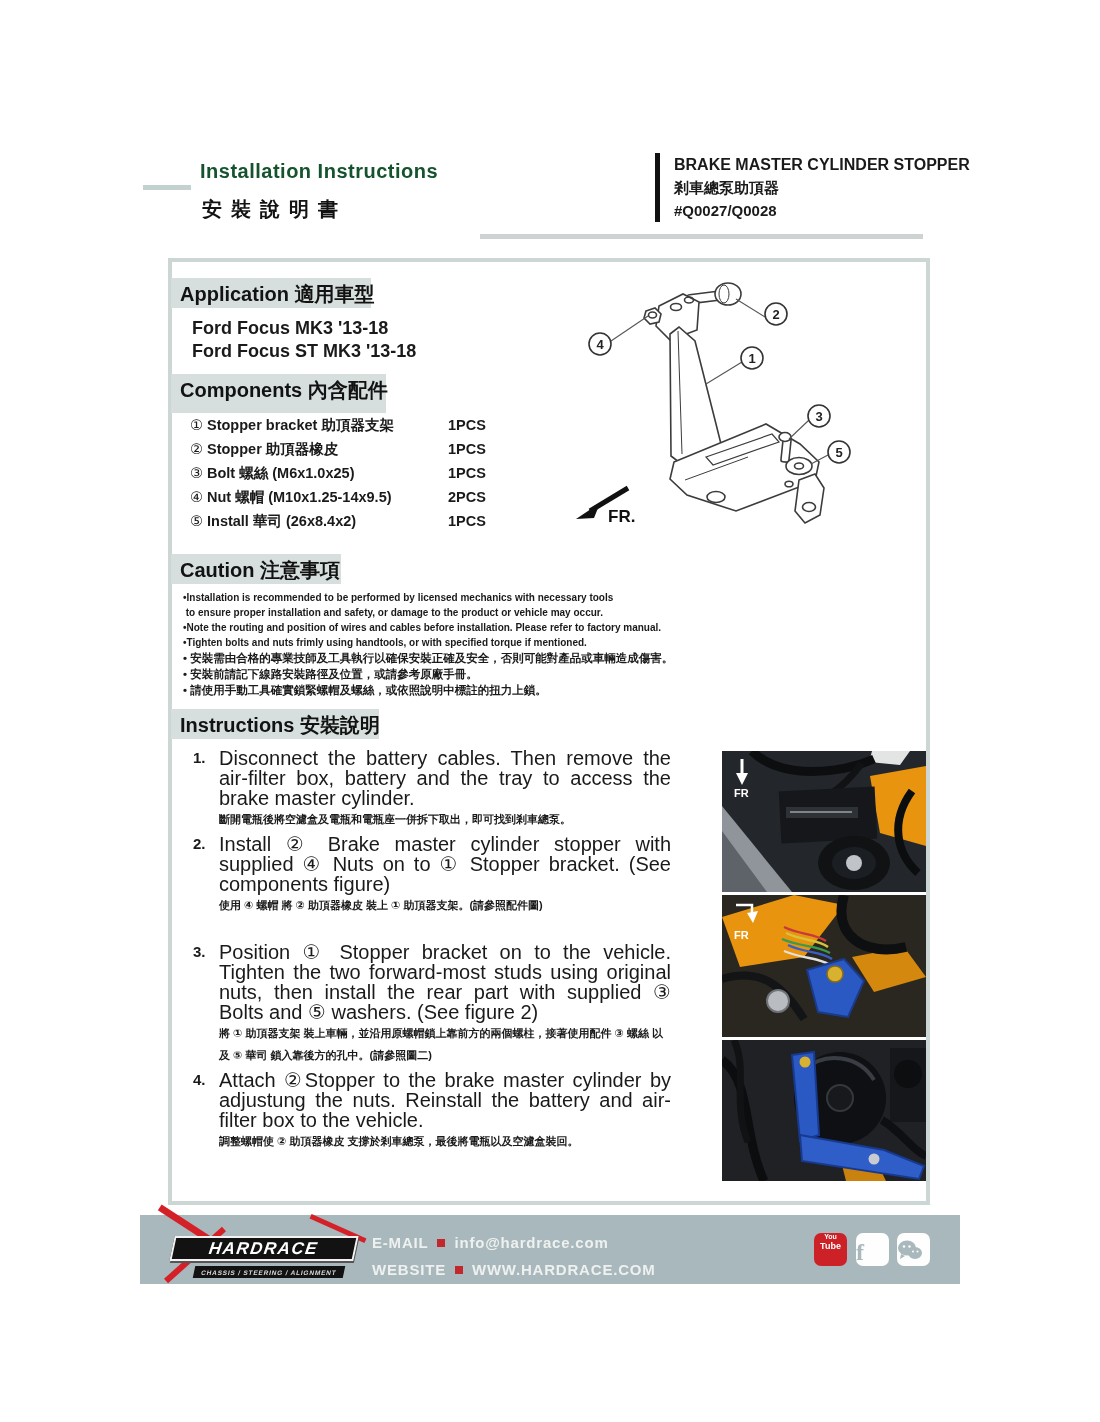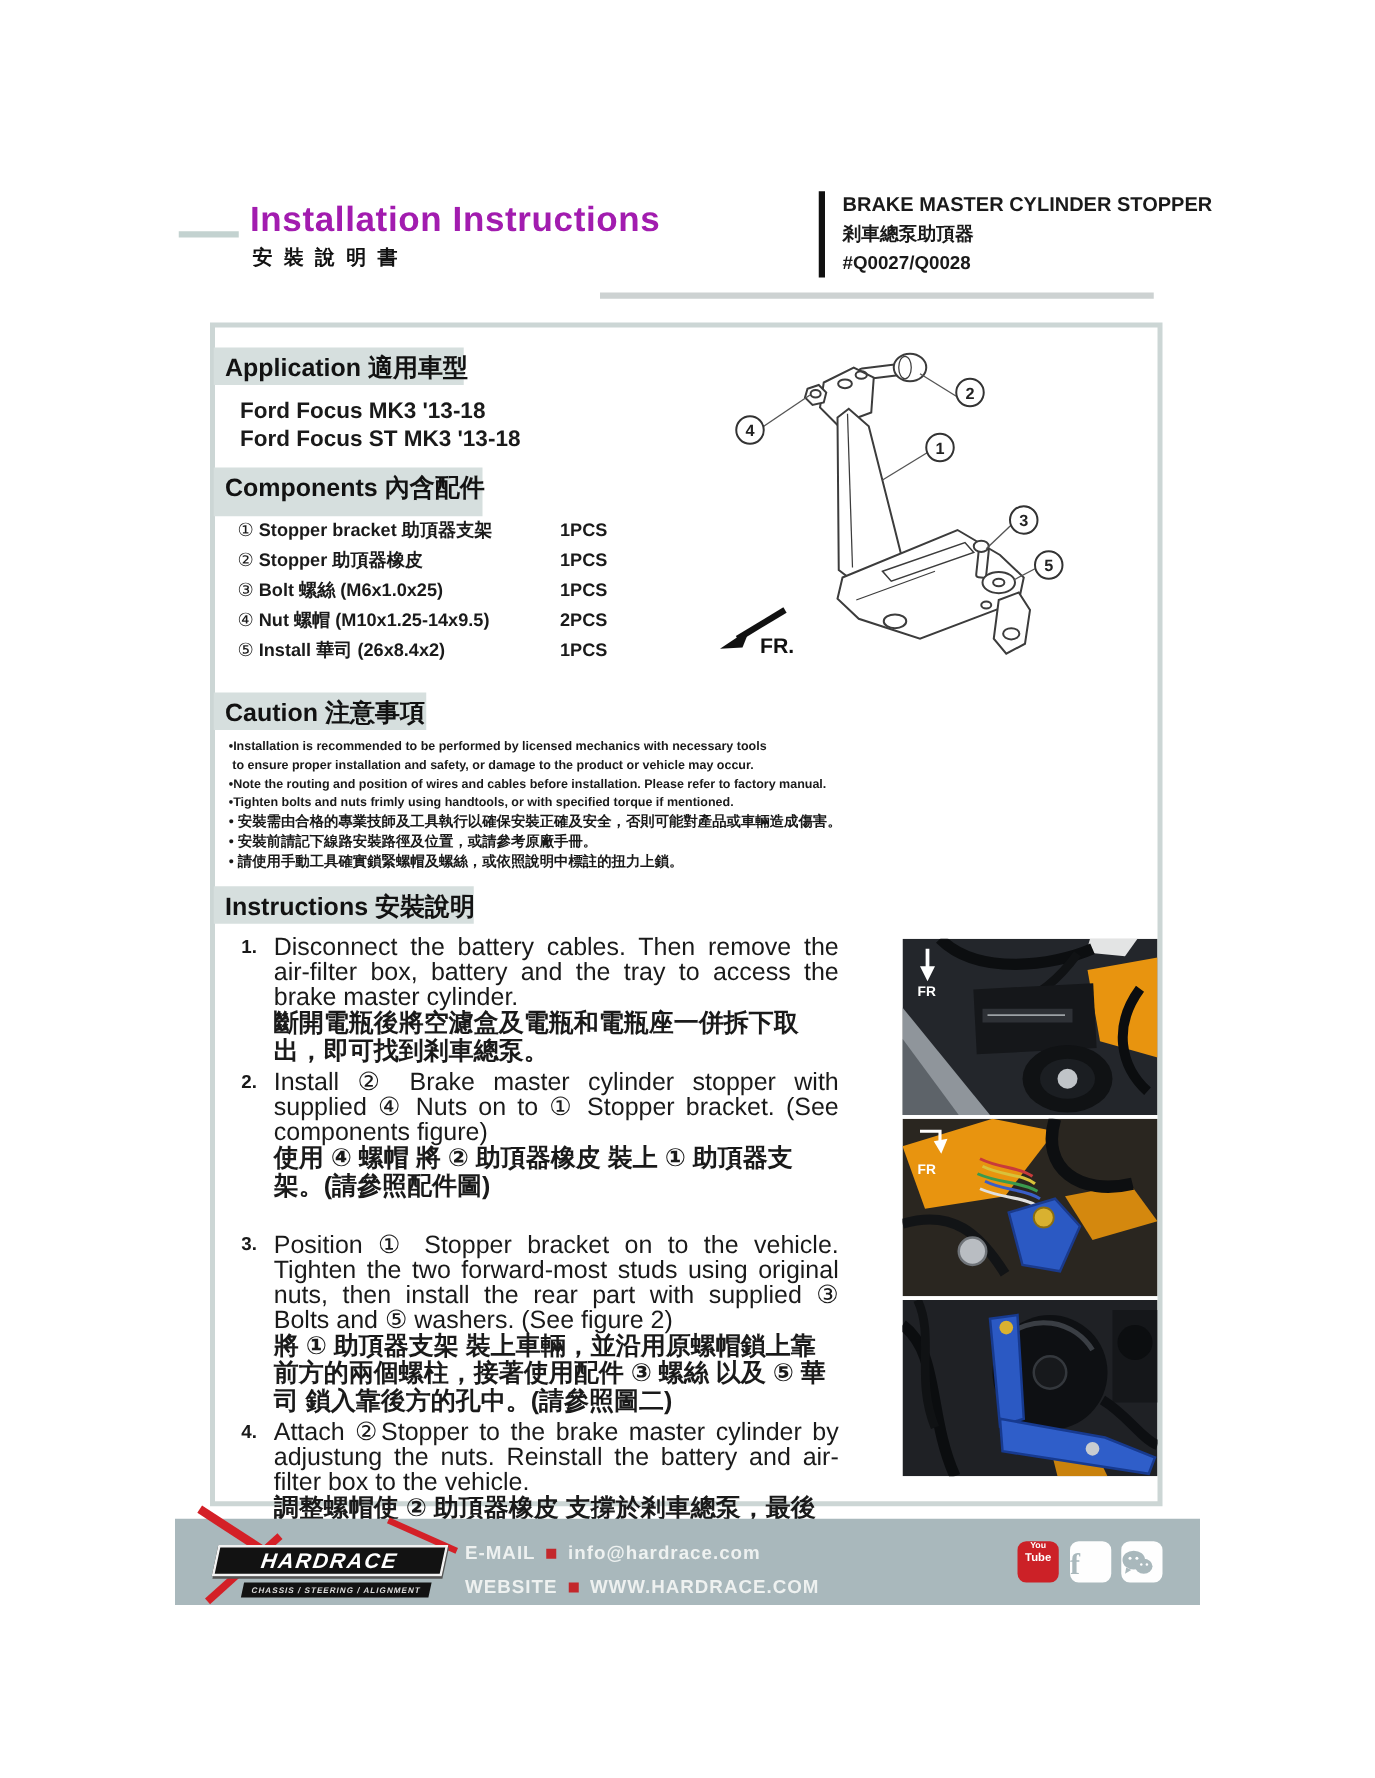--- a/index.html
+++ b/index.html
@@ -1,22 +1,22 @@
 <!DOCTYPE html>
 <html><head>
 <meta charset="utf-8">
 <style>
   * { margin:0; padding:0; box-sizing:border-box; }
   body { background:#ffffff; font-family:"Liberation Sans","DejaVu Sans",sans-serif; }
   .page { position:relative; width:1100px; height:1422px; background:#ffffff; overflow:hidden; color:#1a1a1a; }
 
   
   .hdr-dash { position:absolute; left:143px; top:185px; width:48px; height:5px; background:#c3d2d0; }
-  .doc-title { position:absolute; left:200px; top:160px; font-size:28px; font-weight:bold; letter-spacing:0.5px; color:#a21caf; }
-  .doc-title-zh { position:absolute; left:202px; top:196px; font-size:16px; font-weight:bold; letter-spacing:9px; color:#121212; }
+  .doc-title { position:absolute; left:200px; top:160px; font-size:20px; font-weight:bold; letter-spacing:0.5px; color:#14532d; }
+  .doc-title-zh { position:absolute; left:202px; top:196px; font-size:20px; font-weight:bold; letter-spacing:9px; color:#121212; }
   .product-block { position:absolute; left:655px; top:153px; border-left:5px solid #111; padding-left:14px; }
   .product-block .l1 { font-size:16px; font-weight:bold; line-height:23px; }
   .product-block .l2 { font-size:15px; font-weight:bold; line-height:23px; }
   .product-block .l3 { font-size:15px; font-weight:bold; line-height:23px; }
   .hdr-line { position:absolute; left:480px; top:234px; width:443px; height:5px; background:#cdd2d2; }
 
   
   .content-box { position:absolute; left:168px; top:258px; width:762px; height:947px; border:4px solid #ccd6d5; background:#fff; }
 
   .sec-head { position:absolute; background:#d6dfde; font-size:20px; font-weight:bold; color:#121212; padding:3px 10px 3px 9px; white-space:nowrap; }
@@ -33,21 +33,21 @@
   .comp-row .num { margin-right:4px; font-weight:normal; }
 
   .caution-body { position:absolute; left:183px; top:590px; width:565px; }
   .caut-en { font-size:10px; font-weight:bold; line-height:15px; white-space:pre-wrap; }
   .caut-zh { font-size:11.5px; font-weight:bold; line-height:16px; }
 
   .steps { position:absolute; left:193px; top:748px; width:478px; }
   .step { display:flex; gap:9px; }
   .step .n { font-size:15px; font-weight:bold; width:17px; flex:none; line-height:20px; }
   .step .en { font-size:20px; font-weight:normal; line-height:20px; text-align:justify; }
-  .step .zh { font-size:20px; font-weight:bold; line-height:22px; }
+  .step .zh { font-size:11px; font-weight:bold; line-height:22px; }
   .step.m1 { margin-bottom:4px; } .step.m2 { margin-bottom:26px; } .step.m3 { margin-bottom:4px; }
 
   
   .diagram { position:absolute; left:566px; top:266px; width:364px; height:288px; }
 
   
   .photos { position:absolute; left:674px; top:751px; width:204px;margin-left:48px; }
   .photo { width:204px; display:block; margin-bottom:3px; }
 
   

